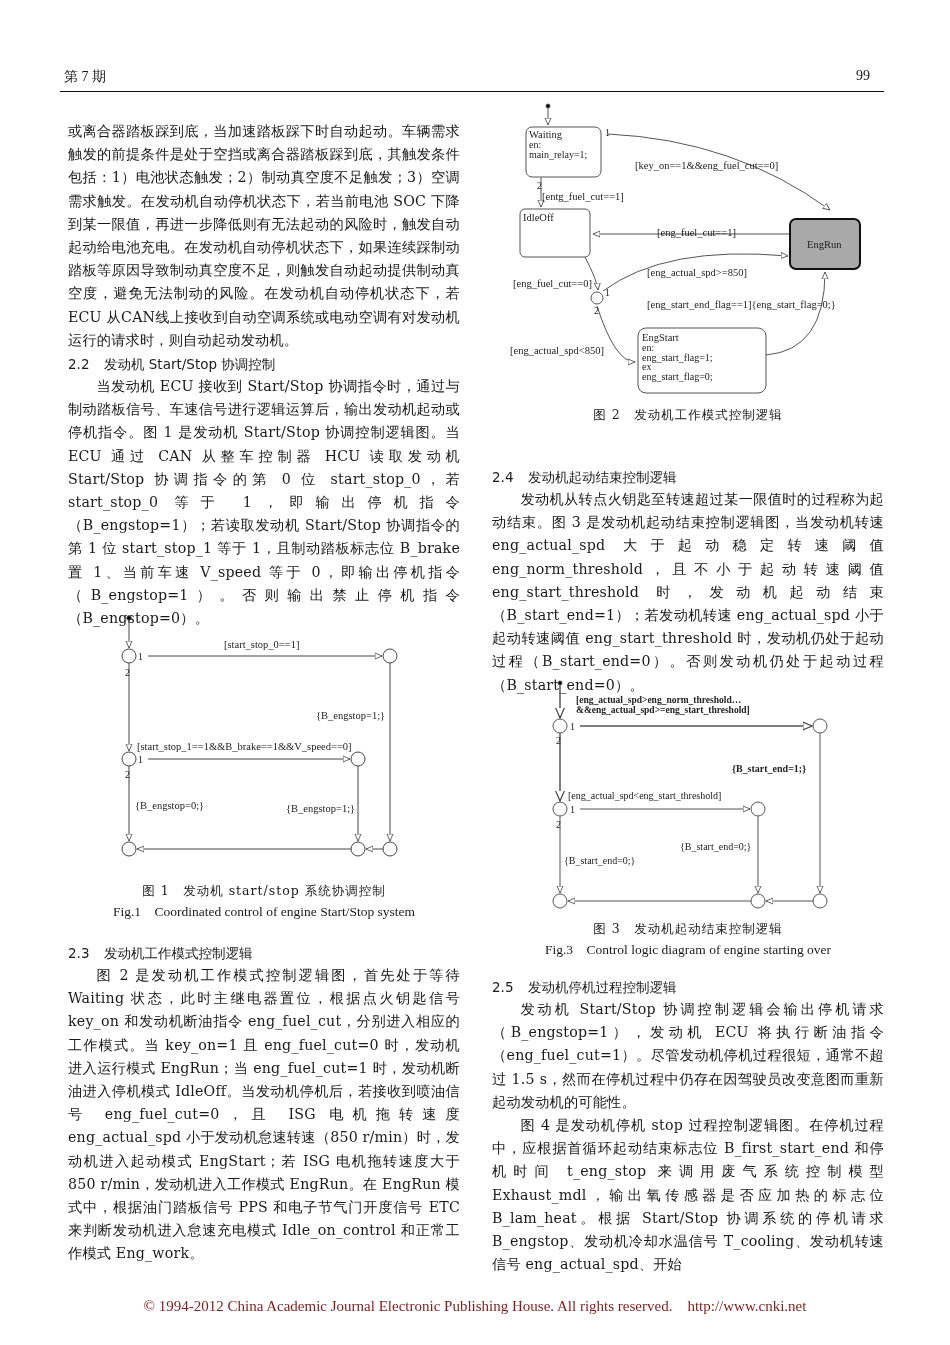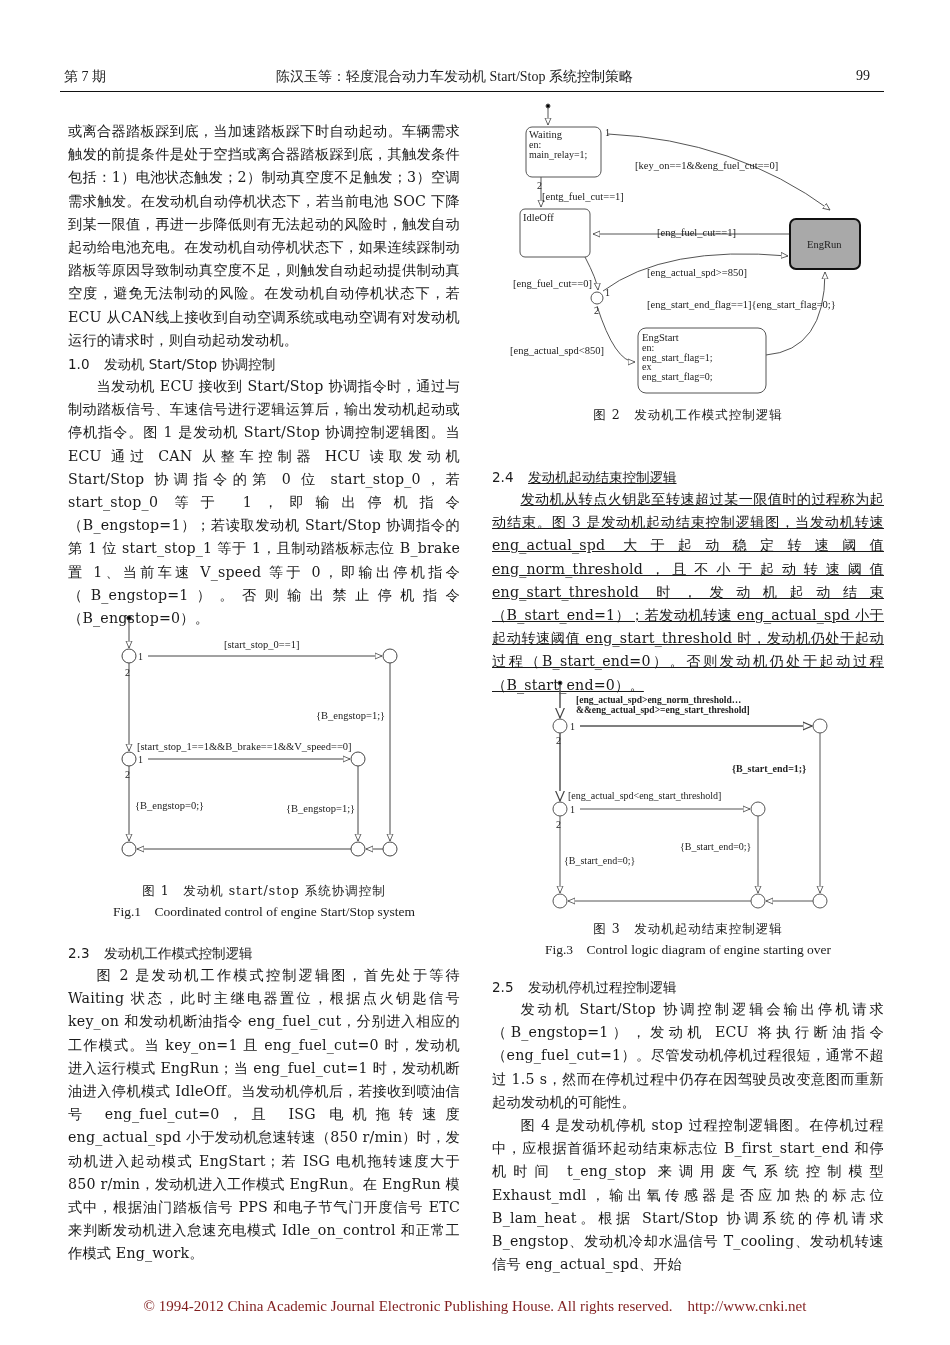--- a/index.html
+++ b/index.html
@@ -30,29 +30,28 @@
   .fig text { font-family:"Liberation Serif","DejaVu Serif",serif; fill:#222; }
 
   .footer { position:absolute; left:0; top:1298px; width:950px; text-align:center;
             font-family:"Liberation Serif","DejaVu Serif",serif; font-size:15px; color:#7f1d1d; }
 </style>
 </head>
 <body>
 
 <div class="header">
   <span class="issue">第 7 期</span>
-  <span class="title">陈汉玉等：轻度混合动力车发动机 Start/Stop 系统控制策略</span>
   <span class="page">99</span>
 </div>
 <div class="header-rule"></div>
 
 <div class="col col-left" style="top:104px;">
   <p class="p">或离合器踏板踩到底，当加速踏板踩下时自动起动。车辆需求触发的前提条件是处于空挡或离合器踏板踩到底，其触发条件包括：1）电池状态触发；2）制动真空度不足触发；3）空调需求触发。在发动机自动停机状态下，若当前电池 SOC 下降到某一限值，再进一步降低则有无法起动的风险时，触发自动起动给电池充电。在发动机自动停机状态下，如果连续踩制动踏板等原因导致制动真空度不足，则触发自动起动提供制动真空度，避免无法制动的风险。在发动机自动停机状态下，若 ECU 从CAN线上接收到自动空调系统或电动空调有对发动机运行的请求时，则自动起动发动机。</p>
   <h3 class="sec" style="margin-top:1px;">
-    <span class="num">1.0</span><span>发动机 Start/Stop 协调控制</span>
+    <span class="num">2.2</span><span>发动机 Start/Stop 协调控制</span>
   </h3>
   <p class="p indent">当发动机 ECU 接收到 Start/Stop 协调指令时，通过与制动踏板信号、车速信号进行逻辑运算后，输出发动机起动或停机指令。图 1 是发动机 Start/Stop 协调控制逻辑图。当 ECU 通过 CAN 从整车控制器 HCU 读取发动机 Start/Stop 协调指令的第 0 位 start_stop_0，若 start_stop_0 等于 1，即输出停机指令（B_engstop=1）；若读取发动机 Start/Stop 协调指令的第 1 位 start_stop_1 等于 1，且制动踏板标志位 B_brake 置 1、当前车速 V_speed 等于 0，即输出停机指令（B_engstop=1）。否则输出禁止停机指令（B_engstop=0）。</p>
 </div>
 
 <div class="fig" style="position:absolute; left:110px; top:612px;">
   <svg width="300" height="245" viewBox="0 0 300 245" xmlns="http://www.w3.org/2000/svg">
     <defs>
       <marker id="arr1" markerWidth="8" markerHeight="8" refX="7" refY="4" orient="auto">
         <path d="M0,1 L7,4 L0,7 Z" fill="#fff" stroke="#444" stroke-width="0.8"></path>
       </marker>
@@ -144,21 +143,21 @@
     <text x="142" y="176" font-size="10.5">[eng_actual_spd&gt;=850]</text>
     <text x="142" y="208" font-size="10.5">[eng_start_end_flag==1]{eng_start_flag=0;}</text>
     <text x="5" y="254" font-size="10.5">[eng_actual_spd&lt;850]</text>
   </svg>
 </div>
 
 <div class="col col-right" style="top:404px;">
   <p class="cap"><span class="cn">图 2　发动机工作模式控制逻辑</span></p>
 </div>
 
-<div class="col col-right" style="top:466px;text-decoration:underline;">
+<div class="col col-right" style="top:466px;">
   <h3 class="sec">
     <span class="num">2.4</span><span>发动机起动结束控制逻辑</span>
   </h3>
   <p class="p indent">发动机从转点火钥匙至转速超过某一限值时的过程称为起动结束。图 3 是发动机起动结束控制逻辑图，当发动机转速 eng_actual_spd 大于起动稳定转速阈值 eng_norm_threshold，且不小于起动转速阈值 eng_start_threshold 时，发动机起动结束（B_start_end=1）；若发动机转速 eng_actual_spd 小于起动转速阈值 eng_start_threshold 时，发动机仍处于起动过程（B_start_end=0）。否则发动机仍处于起动过程（B_start_end=0）。</p>
 </div>
 
 <div class="fig" style="position:absolute; left:540px; top:678px;">
   <svg width="300" height="235" viewBox="0 0 300 235" xmlns="http://www.w3.org/2000/svg">
     <defs>
       <marker id="arr3" markerWidth="8" markerHeight="8" refX="7" refY="4" orient="auto">

